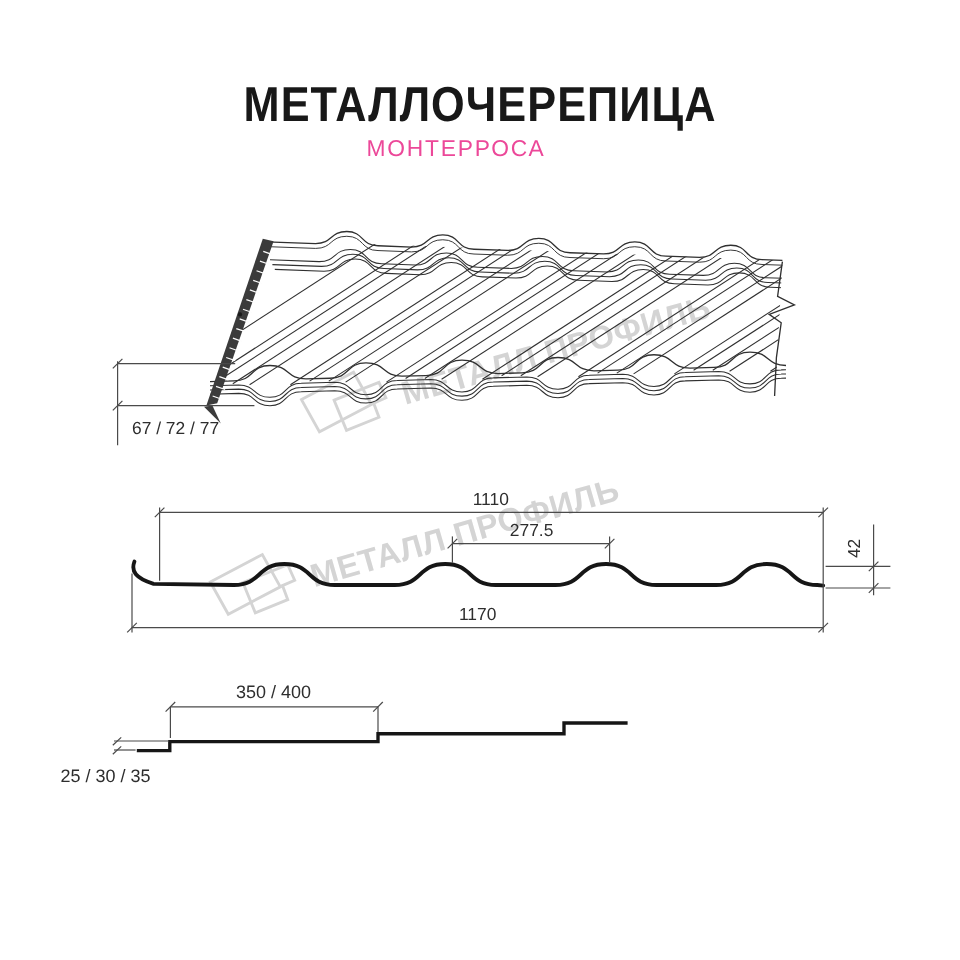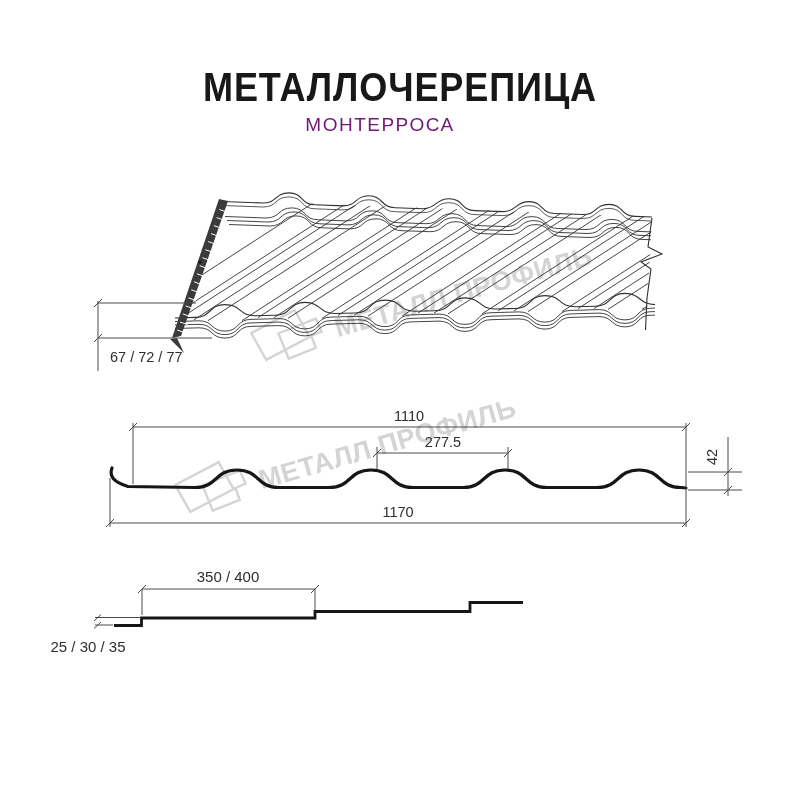--- a/index.html
+++ b/index.html
@@ -2,21 +2,21 @@
 <html><head>
 <meta charset="utf-8">
 <style>
   html,body{margin:0;padding:0;background:#ffffff;}
   .page{position:relative;width:800px;height:800px;background:#ffffff;overflow:hidden;
         font-family:"Liberation Sans",sans-serif;}
   .title{position:absolute;top:64px;left:0;width:800px;text-align:center;
          font-size:41px;font-weight:800;letter-spacing:1px;color:#181818;
          transform:scaleX(.88);transform-origin:50% 50%;white-space:nowrap;}
   .subtitle{position:absolute;top:114px;left:0;width:760px;text-align:center;
-         font-size:19px;font-weight:500;letter-spacing:1.5px;color:#701a75;white-space:nowrap;}
+         font-size:19px;font-weight:500;letter-spacing:1.5px;color:#ec4899;white-space:nowrap;}
   svg{position:absolute;left:0;top:0;}
   .dimtxt{font-family:"Liberation Sans",sans-serif;font-size:14.5px;fill:#2e2e2e;}
   .dimtxt2{font-family:"Liberation Sans",sans-serif;font-size:15px;fill:#2e2e2e;}
   .wm-text{font-family:"Liberation Sans",sans-serif;font-size:27px;font-weight:700;
            letter-spacing:.5px;fill:#d4d4d4;}
 </style>
 </head>
 <body>
 
 <div class="page">

